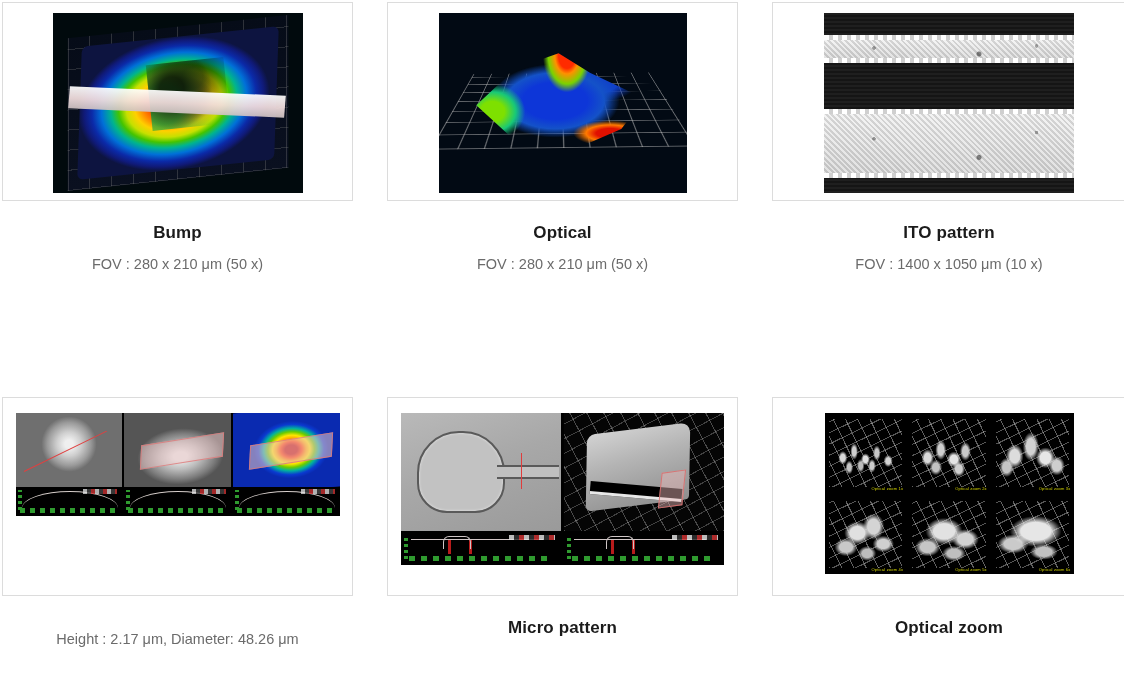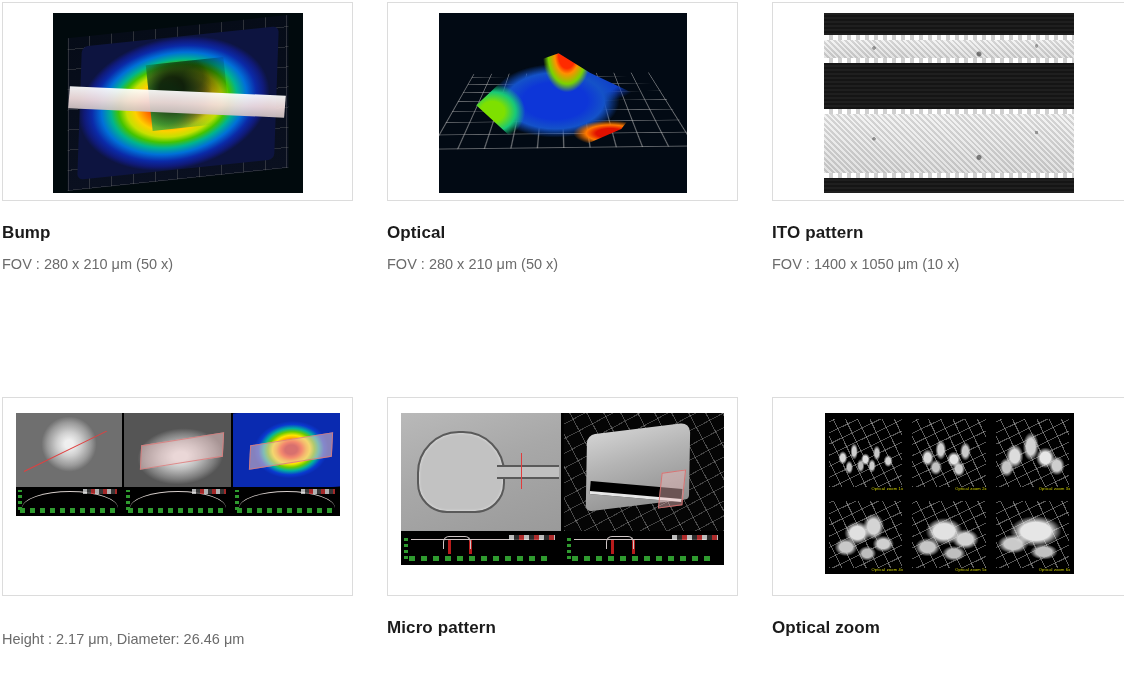--- a/index.html
+++ b/index.html
@@ -33,20 +33,21 @@
     align-items: flex-start;
     justify-content: center;
     overflow: hidden;
   }
   .card-media {
     position: relative;
     overflow: hidden;
     background: #000;
   }
   .caption {
+    text-align: center;
     box-sizing: border-box;
     padding-top: 22px;
   }
   .caption-title {
     font-size: 17px;
     font-weight: bold;
     color: #1b1b1b;
     letter-spacing: 0.1px;
     line-height: 20px;
   }
@@ -516,21 +517,21 @@
                  radial-gradient(ellipse 30px 18px at 54% 46%, #e6e6e6 0 50%, rgba(0,0,0,0) 86%),
                  radial-gradient(ellipse 18px 11px at 26% 62%, #cacaca 0 50%, rgba(0,0,0,0) 86%),
                  radial-gradient(ellipse 16px 9px at 64% 72%, #c0c0c0 0 50%, rgba(0,0,0,0) 86%);"></div>
           <div class="oz-label">Optical zoom 6x</div>
         </div>
 
       </div>
     </div>
 
     <div class="caption">
-      <div class="caption-sub">Height : 2.17 μm, Diameter: 26.46 μm</div>
+      <div class="caption-sub">Height : 2.17 μm, Diameter: 48.26 μm</div>
     </div>
     <div class="spacer"></div>
     <div class="caption">
       <div class="caption-title">Micro pattern</div>
     </div>
     <div class="spacer"></div>
     <div class="caption">
       <div class="caption-title">Optical zoom</div>
       <div class="caption-sub"></div>
     </div>

